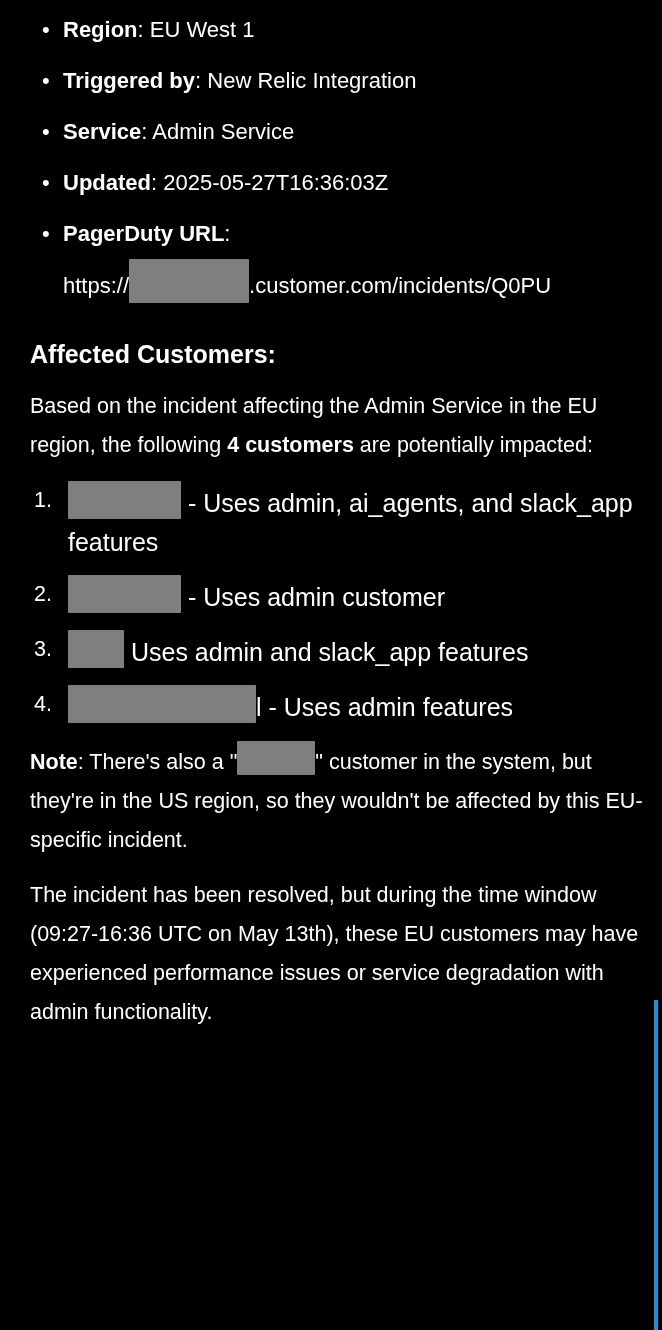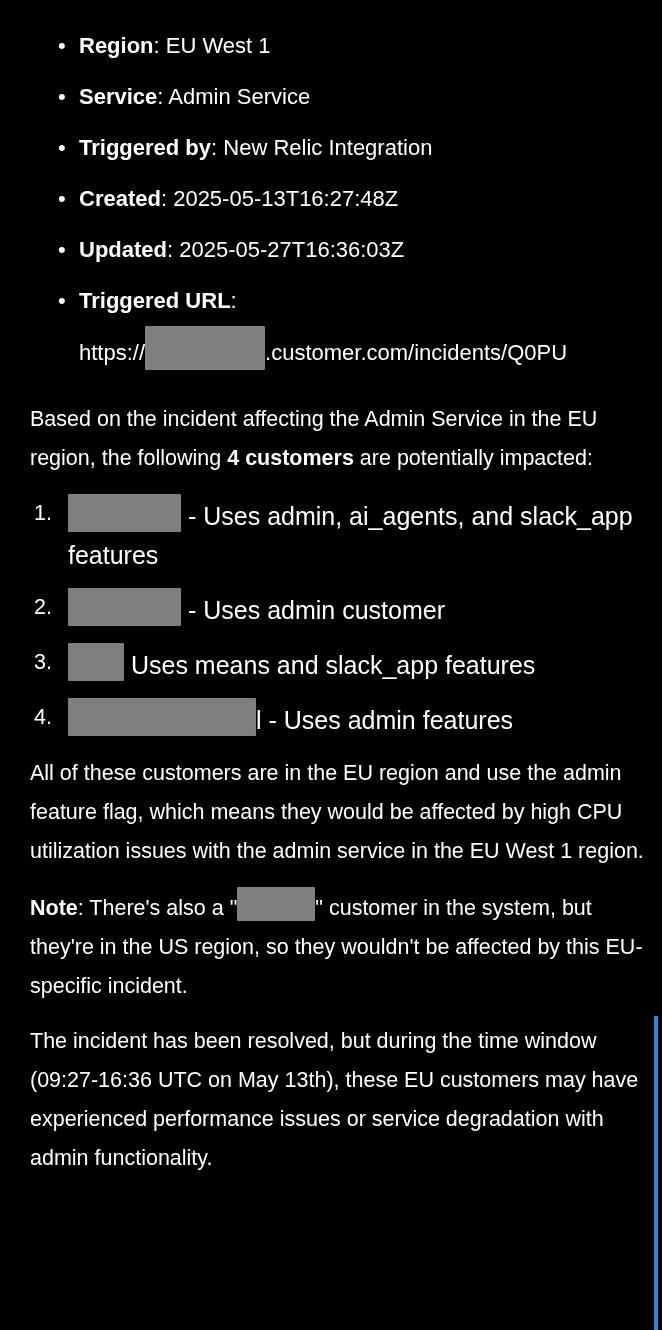--- a/index.html
+++ b/index.html
@@ -20,21 +20,21 @@
     width: 662px;
     height: 1330px;
     background: #000000;
     box-sizing: border-box;
     padding: 0 18px 0 18px;
   }
 
   
   ul.meta-list {
     list-style: none;
-    margin: 16px;
+    margin: 0;
     padding: 0;
     padding-top: 4px;
   }
   ul.meta-list > li {
     position: relative;
     padding-left: 45px;
     font-size: 22px;
     line-height: 51px;
     white-space: nowrap;
   }
@@ -132,48 +132,45 @@
 </head>
 <body>
 
 <div class="page">
 
   <ul class="meta-list">
     <li>
       <span class="lbl">Region</span><span>: </span><span>EU West 1</span>
     </li>
     <li>
-      <span class="lbl">Service</span><span>: </span><span>Admin Service</span>
-    </li>
-    <li>
       <span class="lbl">Triggered by</span><span>: </span><span>New Relic Integration</span>
     </li>
     <li>
-      <span class="lbl">Created</span><span>: </span><span>2025-05-13T16:27:48Z</span>
+      <span class="lbl">Service</span><span>: </span><span>Admin Service</span>
     </li>
     <li>
       <span class="lbl">Updated</span><span>: </span><span>2025-05-27T16:36:03Z</span>
     </li>
     <li class="url-item">
-      <span class="lbl">Triggered URL</span><span>:</span>
+      <span class="lbl">PagerDuty URL</span><span>:</span>
       <span class="url-line"><span>https://</span><span class="redact r-url"></span><span>.customer.com/incidents/Q0PU</span></span>
     </li>
   </ul>
 
+  <h2 class="section-title">Affected Customers:</h2>
 
   <p class="para"><span>Based on the incident affecting the Admin Service in the EU region, the following </span><b>4 customers</b><span> are potentially impacted:</span></p>
 
   <ol class="cust-list">
     <li><span class="redact c1"></span> <span>- Uses admin, ai_agents, and slack_app features</span></li>
     <li><span class="redact c2"></span> <span>- Uses admin customer</span></li>
-    <li><span class="redact c3"></span> <span>Uses means and slack_app features</span></li>
+    <li><span class="redact c3"></span> <span>Uses admin and slack_app features</span></li>
     <li><span class="redact c4"></span><span>l - Uses admin features</span></li>
   </ol>
 
-  <p class="para">All of these customers are in the EU region and use the admin feature flag, which means they would be affected by high CPU utilization issues with the admin service in the EU West 1 region.</p>
 
   <p class="para"><b>Note</b><span>: There's also a "</span><span class="redact note"></span><span>" customer in the system, but they're in the US region, so they wouldn't be affected by this EU-specific incident.</span></p>
 
   <p class="para">The incident has been resolved, but during the time window (09:27-16:36 UTC on May 13th), these EU customers may have experienced performance issues or service degradation with admin functionality.</p>
 
   <div class="scrollbar"></div>
   <div class="edge-strip"></div>
 </div>
 
 </body></html>

